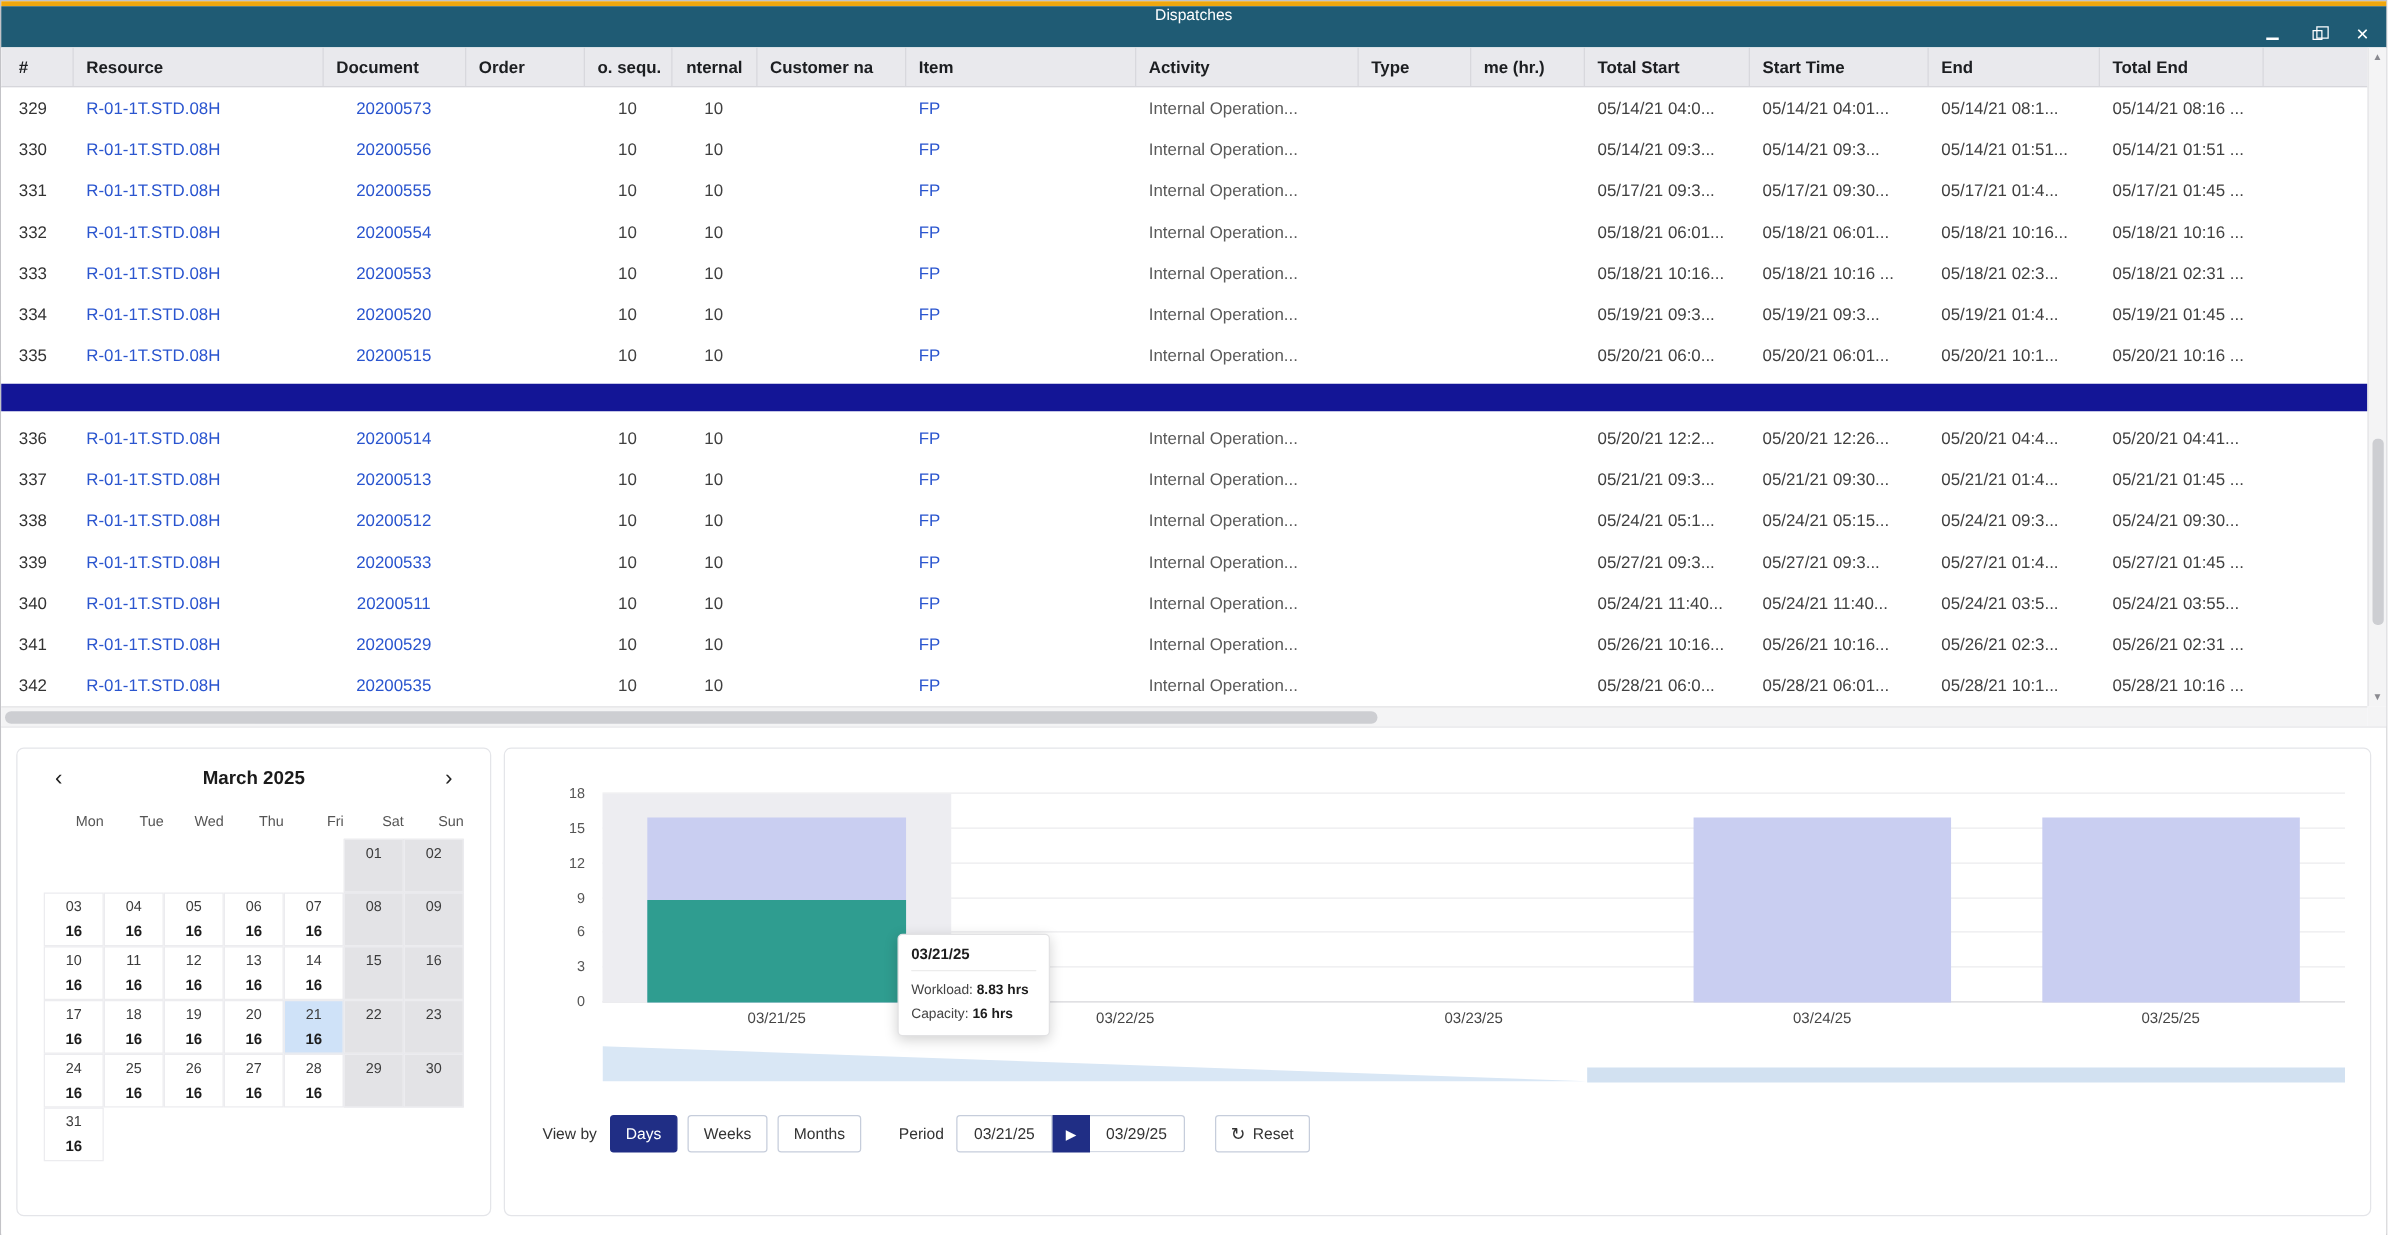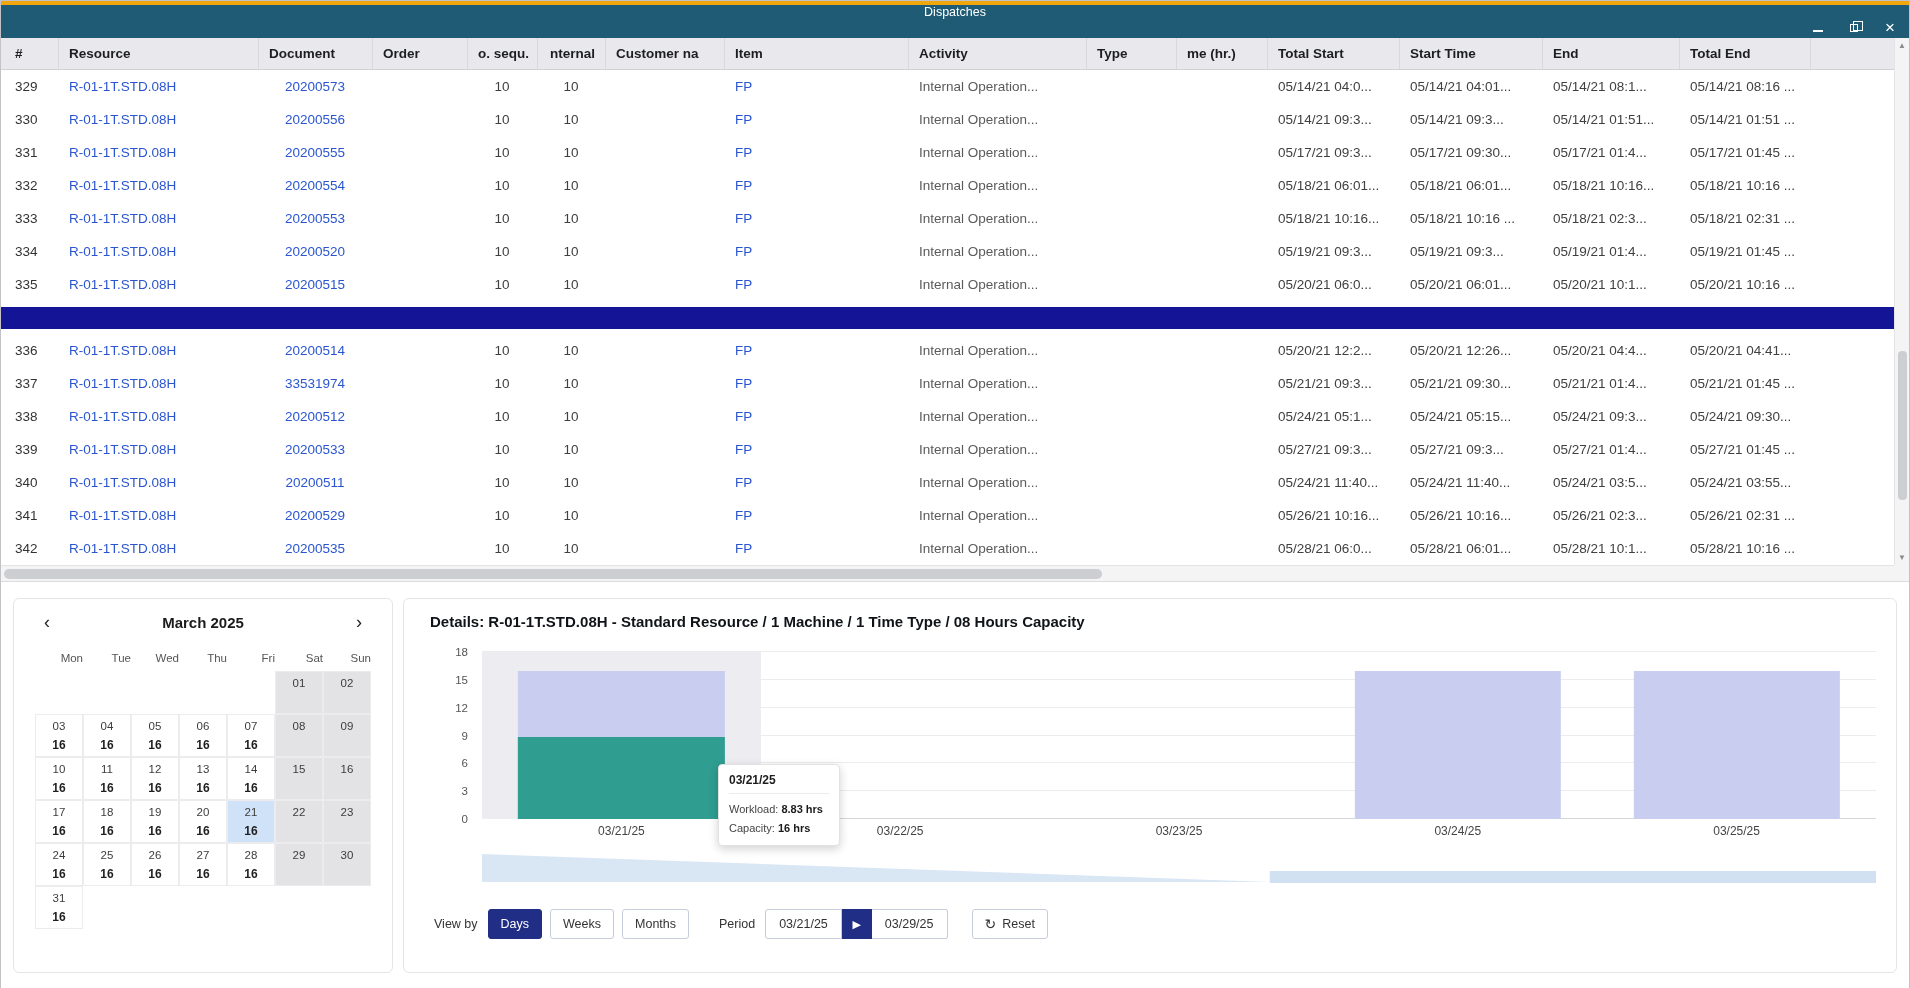--- a/index.html
+++ b/index.html
@@ -17,21 +17,21 @@
   .restore-glyph::before { content:''; position:absolute; top:-4px; left:2px; width:8px; height:8px; border:1px solid #fff; }
   .close-glyph { font-size:17px; line-height:16px; }
 
   
   .table-area { position:relative; height:543px; background:#fff; }
   .grid-row { display:grid; grid-template-columns:58px 200px 114px 95px 70px 68px 119px 184px 178px 90px 91px 132px 143px 137px 131px minmax(20px,1fr); }
   .thead { margin-right:15px; height:32px; background:#e9e9ed; border-bottom:1px solid #d0d0d5; }
   .th { font-size:13.5px; font-weight:700; color:#1c1e21; line-height:31px; padding:0 10px; white-space:nowrap; overflow:hidden; border-right:1px solid #d8d8dd; }
   .th:last-child { border-right:none; }
   .th.c0 { padding-left:14px; }
-  .th.c4, .th.c5 { text-align:right; }
+  .th.c4, .th.c5 { text-align:center; }
   .tbody { margin-right:15px; }
   .trow { height:33px; background:#fff; }
   .td { font-size:13.5px; color:#404040; line-height:33px; padding:0 10px; white-space:nowrap; overflow:hidden; }
   .td.c0 { padding-left:14px; color:#333; }
   .td.c2, .td.c4, .td.c5 { text-align:center; padding-right:12px; }
   .td.c8 { color:#5a5a5a; }
   .link { color:var(--link,#2a55cf); cursor:pointer; }
   .row-sep { height:33px; display:flex; align-items:center; }
   .sep-band { height:22px; width:100%; background:var(--selected-row,#131596); }
 
@@ -281,21 +281,21 @@
           <div class="td c10"></div>
           <div class="td c11">05/20/21 12:2...</div>
           <div class="td c12">05/20/21 12:26...</div>
           <div class="td c13">05/20/21 04:4...</div>
           <div class="td c14">05/20/21 04:41...</div>
           <div class="td c15"></div>
         </div>
         <div class="trow grid-row">
           <div class="td c0">337</div>
           <div class="td c1"><span class="link">R-01-1T.STD.08H</span></div>
-          <div class="td c2"><span class="link">33531974</span></div>
+          <div class="td c2"><span class="link">20200513</span></div>
           <div class="td c3"></div>
           <div class="td c4">10</div>
           <div class="td c5">10</div>
           <div class="td c6"></div>
           <div class="td c7"><span class="link">FP</span></div>
           <div class="td c8">Internal Operation...</div>
           <div class="td c9"></div>
           <div class="td c10"></div>
           <div class="td c11">05/21/21 09:3...</div>
           <div class="td c12">05/21/21 09:30...</div>
@@ -555,21 +555,20 @@
           <div class="cal-cell empty"></div>
           <div class="cal-cell empty"></div>
           <div class="cal-cell empty"></div>
           <div class="cal-cell empty"></div>
           <div class="cal-cell empty"></div>
           <div class="cal-cell empty"></div>
         </div>
     </div>
 
     <div class="card details-card">
-      <div class="details-title">Details: R-01-1T.STD.08H - Standard Resource / 1 Machine / 1 Time Type / 08 Hours Capacity</div>
 
       <div class="chart-wrap">
         <div class="y-axis">
             <span style="bottom: 0%;">0</span>
             <span style="bottom: 16.6667%;">3</span>
             <span style="bottom: 33.3333%;">6</span>
             <span style="bottom: 50%;">9</span>
             <span style="bottom: 66.6667%;">12</span>
             <span style="bottom: 83.3333%;">15</span>
             <span style="bottom: 100%;">18</span>

